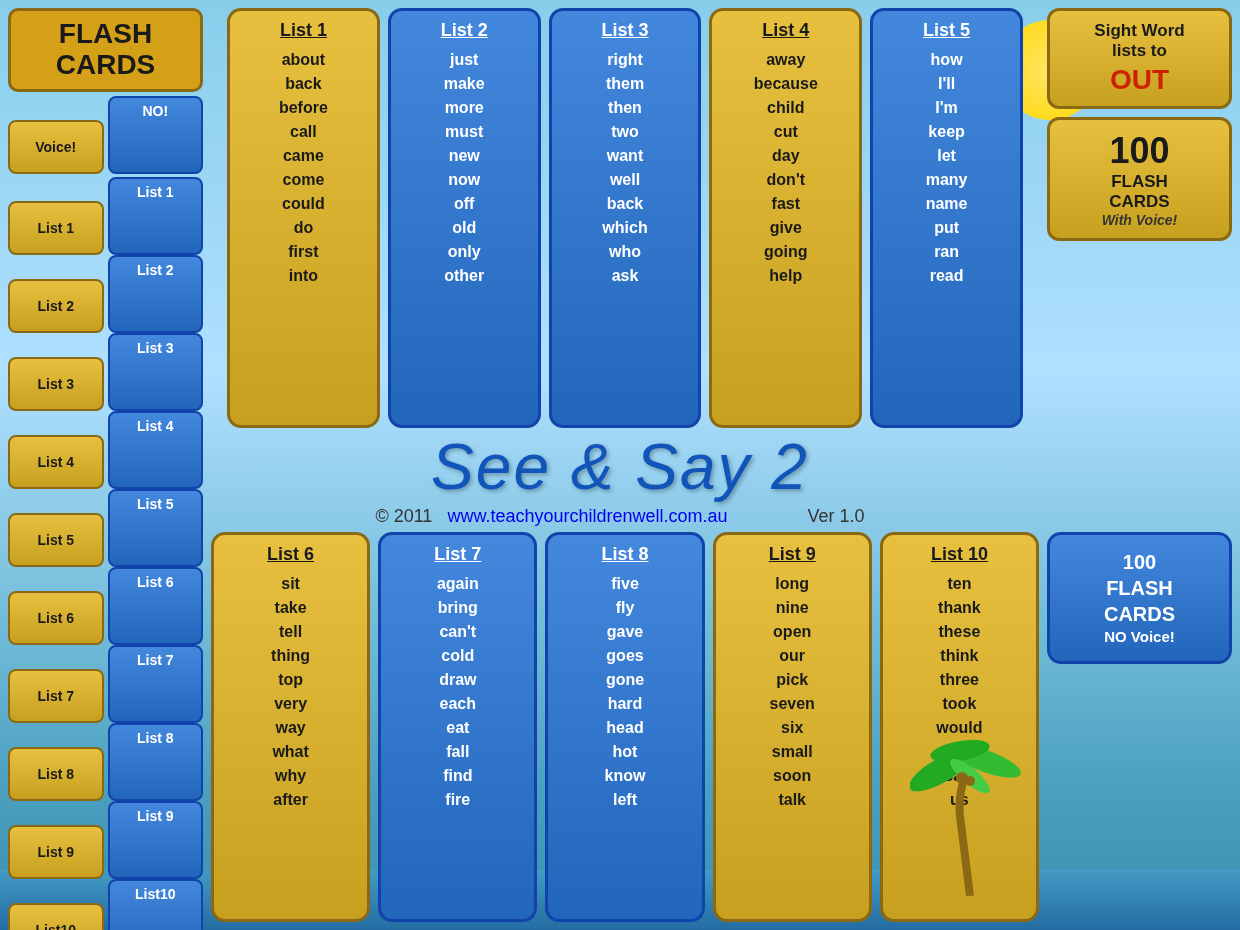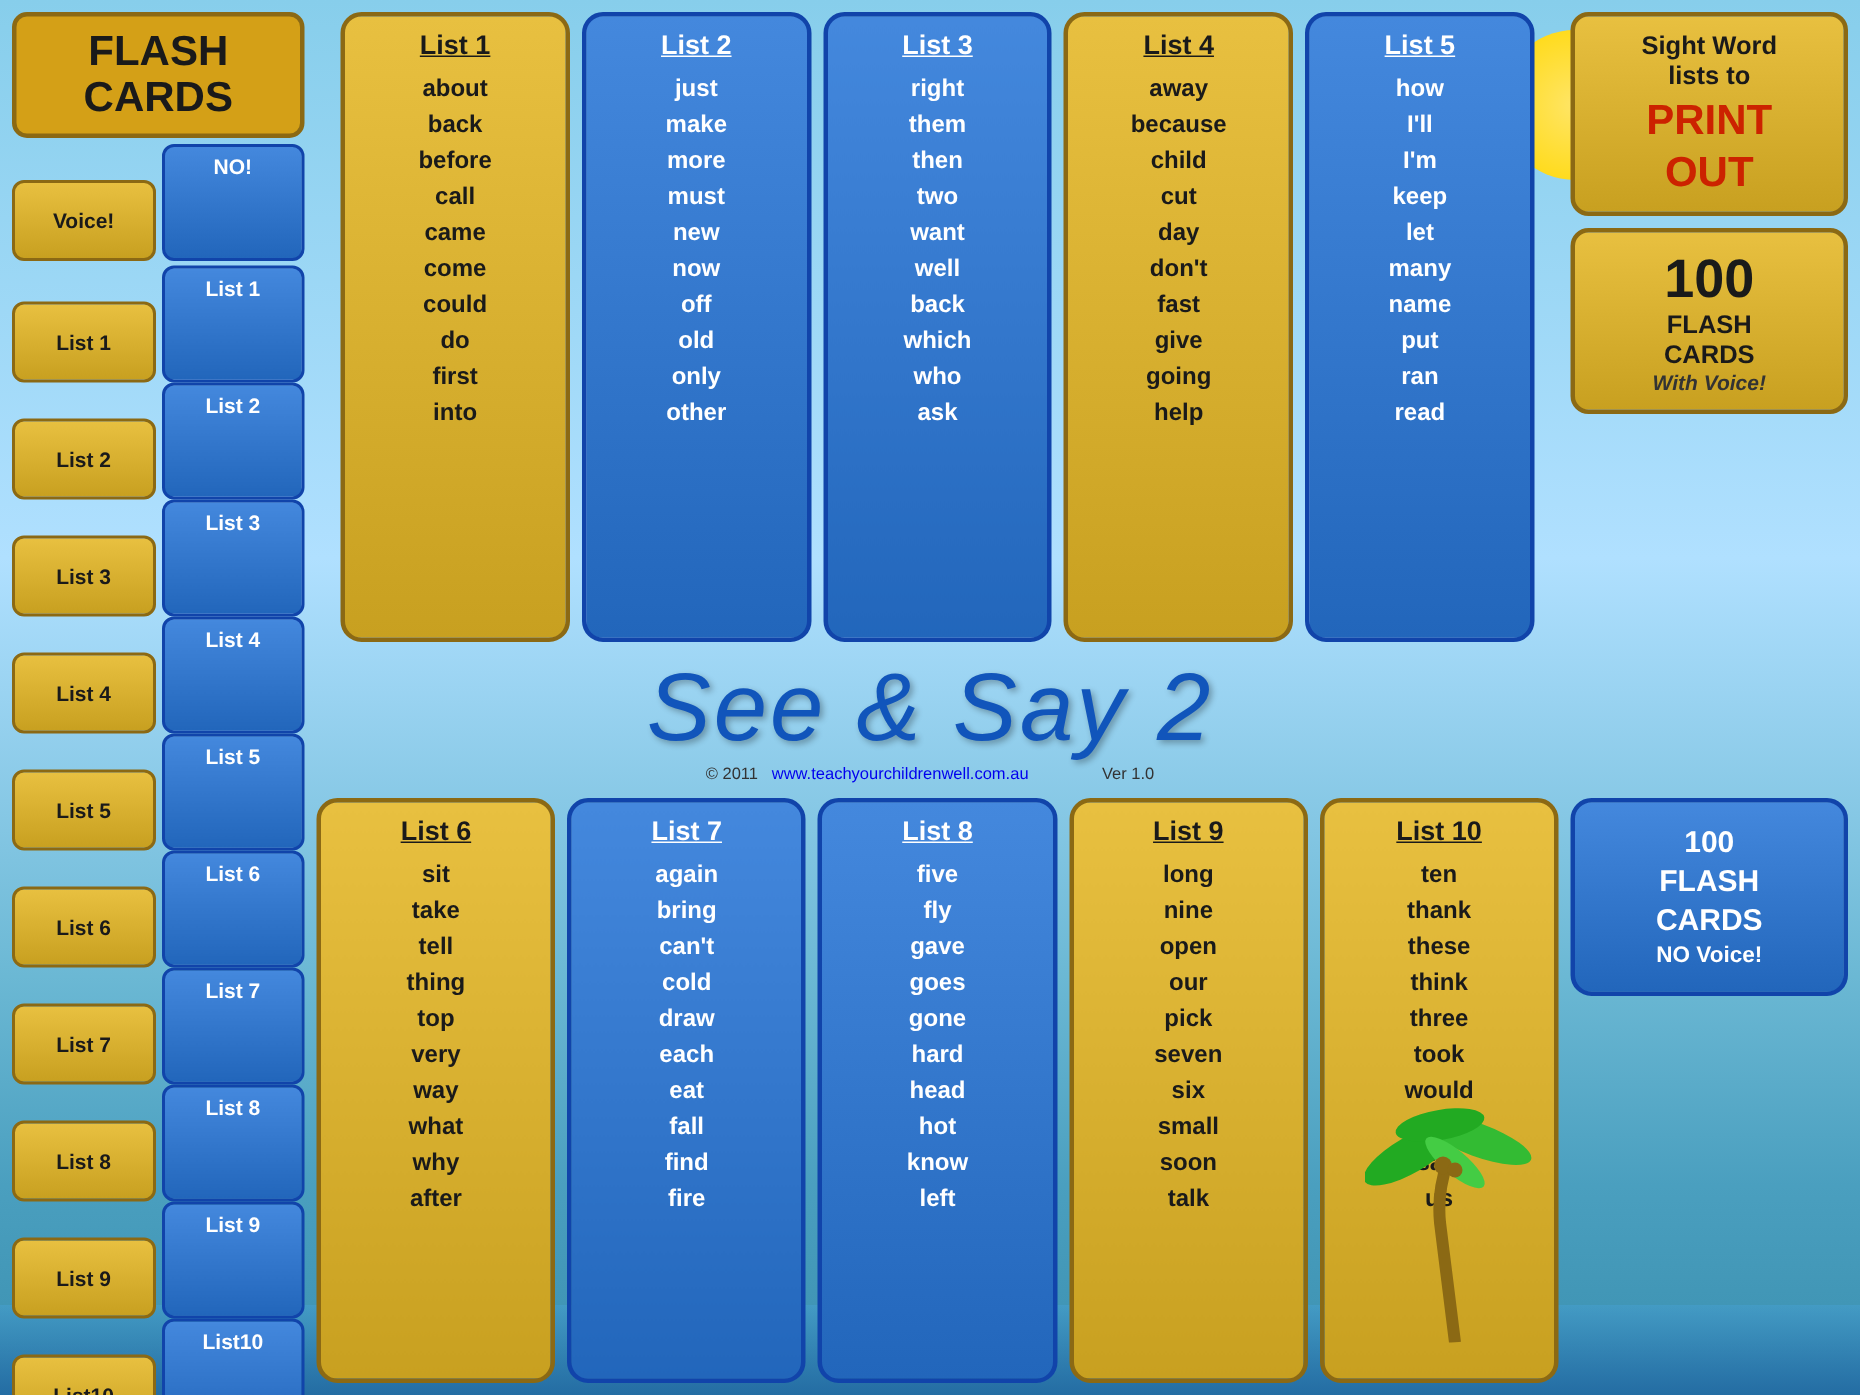--- a/index.html
+++ b/index.html
@@ -179,21 +179,21 @@
     }
     .see-say-title {
       font-size: 64px;
       font-weight: 400;
       color: #1155BB;
       text-shadow: 2px 2px 4px rgba(0,0,0,0.3);
       font-style: italic;
       letter-spacing: 2px;
     }
     .copyright-line {
-      font-size: 11px;
+      font-size: 18px;
       color: #333;
       margin-top: 2px;
     }
     .copyright-line a {
       color: #0000EE;
     }
 
     
     .bottom-row {
       display: flex;
@@ -402,21 +402,20 @@
           <div class="word">put</div>
           <div class="word">ran</div>
           <div class="word">read</div>
         </div>
       </div>
 
     <div class="right-sidebar">
       <div class="sight-word-box">
         <div>Sight Word</div>
         <div>lists to</div>
-        <div class="print-text">PRINT</div>
         <div class="print-text">OUT</div>
       </div>
       <div class="flash-cards-box">
         <div class="big-number">100</div>
         <div>FLASH</div>
         <div>CARDS</div>
         <div class="sub-label">With Voice!</div>
       </div>
     </div>
   </div>

